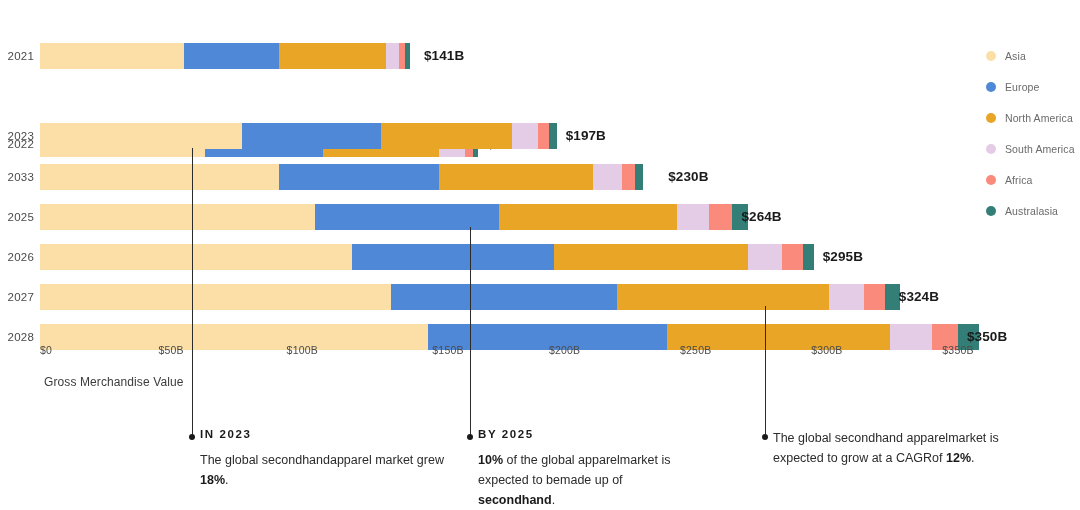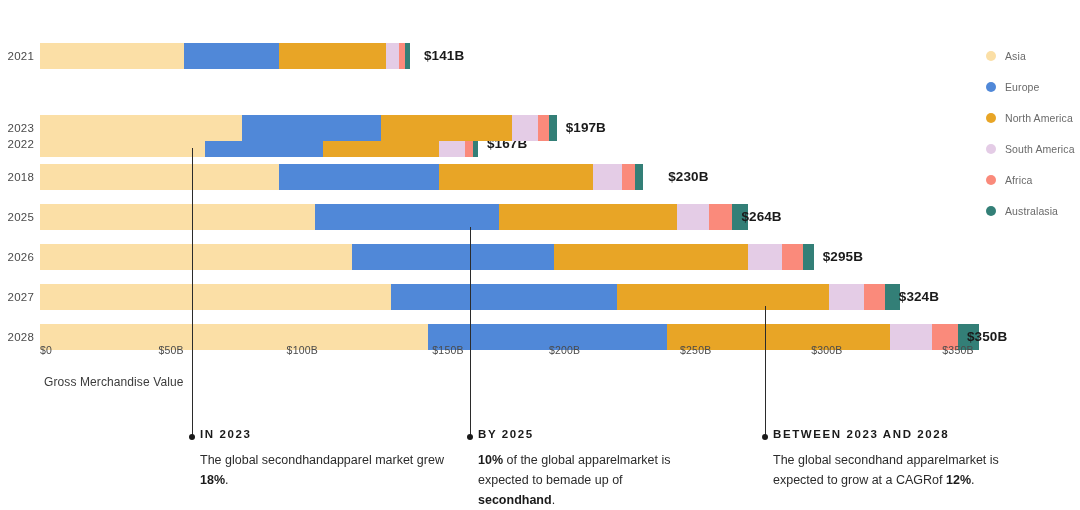--- a/index.html
+++ b/index.html
@@ -78,27 +78,27 @@
       <div class="row" style="top: 43px;">
         <div class="row-label">2021</div>
         <div class="bar"><span class="seg" title="Asia: $55B" style="width: 144.257px; background: rgb(251, 223, 166);"></span><span class="seg" title="Europe: $36B" style="width: 94.4229px; background: rgb(80, 136, 216);"></span><span class="seg" title="North America: $41B" style="width: 107.537px; background: rgb(232, 165, 38);"></span><span class="seg" title="South America: $5B" style="width: 13.1143px; background: rgb(228, 204, 230);"></span><span class="seg" title="Africa: $2B" style="width: 5.24571px; background: rgb(250, 138, 123);"></span><span class="seg" title="Australasia: $2B" style="width: 5.24571px; background: rgb(51, 127, 119);"></span></div>
         <div class="bar-total" style="left: 415px;">$141B</div>
       </div>
       <div class="row" style="top: 83px; margin-top: 48px;">
         <div class="row-label">2022</div>
         <div class="bar"><span class="seg" title="Asia: $63B" style="width: 165.24px; background: rgb(251, 223, 166);"></span><span class="seg" title="Europe: $45B" style="width: 118.029px; background: rgb(80, 136, 216);"></span><span class="seg" title="North America: $44B" style="width: 115.406px; background: rgb(232, 165, 38);"></span><span class="seg" title="South America: $10B" style="width: 26.2286px; background: rgb(228, 204, 230);"></span><span class="seg" title="Africa: $3B" style="width: 7.86857px; background: rgb(250, 138, 123);"></span><span class="seg" title="Australasia: $2B" style="width: 5.24571px; background: rgb(51, 127, 119);"></span></div>
         <div class="bar-total" style="left: 478.017px;">$167B</div>
       </div>
-      <div class="row" style="top: 115px;">
+      <div class="row" style="top: 123px;">
         <div class="row-label">2023</div>
         <div class="bar"><span class="seg" title="Asia: $77B" style="width: 201.96px; background: rgb(251, 223, 166);"></span><span class="seg" title="Europe: $53B" style="width: 139.011px; background: rgb(80, 136, 216);"></span><span class="seg" title="North America: $50B" style="width: 131.143px; background: rgb(232, 165, 38);"></span><span class="seg" title="South America: $10B" style="width: 26.2286px; background: rgb(228, 204, 230);"></span><span class="seg" title="Africa: $4B" style="width: 10.4914px; background: rgb(250, 138, 123);"></span><span class="seg" title="Australasia: $3B" style="width: 7.86857px; background: rgb(51, 127, 119);"></span></div>
         <div class="bar-total" style="left: 556.703px;">$197B</div>
       </div>
       <div class="row" style="top: 164px;">
-        <div class="row-label">2018</div>
+        <div class="row-label">2033</div>
         <div class="bar"><span class="seg" title="Asia: $91B" style="width: 238.68px; background: rgb(251, 223, 166);"></span><span class="seg" title="Europe: $61B" style="width: 159.994px; background: rgb(80, 136, 216);"></span><span class="seg" title="North America: $59B" style="width: 154.749px; background: rgb(232, 165, 38);"></span><span class="seg" title="South America: $11B" style="width: 28.8514px; background: rgb(228, 204, 230);"></span><span class="seg" title="Africa: $5B" style="width: 13.1143px; background: rgb(250, 138, 123);"></span><span class="seg" title="Australasia: $3B" style="width: 7.86857px; background: rgb(51, 127, 119);"></span></div>
         <div class="bar-total" style="left: 643.257px; padding-left: 25px;">$230B</div>
       </div>
       <div class="row" style="top: 204px;">
         <div class="row-label">2025</div>
         <div class="bar"><span class="seg" title="Asia: $105B" style="width: 275.4px; background: rgb(251, 223, 166);"></span><span class="seg" title="Europe: $70B" style="width: 183.6px; background: rgb(80, 136, 216);"></span><span class="seg" title="North America: $68B" style="width: 178.354px; background: rgb(232, 165, 38);"></span><span class="seg" title="South America: $12B" style="width: 31.4743px; background: rgb(228, 204, 230);"></span><span class="seg" title="Africa: $9B" style="width: 23.6057px; background: rgb(250, 138, 123);"></span><span class="seg" title="Australasia: $6B" style="width: 15.7371px; background: rgb(51, 127, 119);"></span></div>
         <div class="bar-total" style="left: 732.434px;">$264B</div>
       </div>
       <div class="row" style="top: 244px;">
         <div class="row-label">2026</div>
@@ -142,21 +142,20 @@
   <div id="callouts">
       <div class="callout" style="left: 200px; width: 250px;">
         <div class="callout-title">IN 2023</div>
         <p class="callout-body"><span>The global secondhand</span><span>apparel market grew </span><b>18%</b><span>.</span></p>
       </div>
       <div class="callout" style="left: 478px; width: 210px;">
         <div class="callout-title">BY 2025</div>
         <p class="callout-body"><b>10%</b><span> of the global apparel</span><span>market is expected to be</span><span>made up of </span><b>secondhand</b><span>.</span></p>
       </div>
       <div class="callout" style="left: 773px; width: 260px;">
-        <div class="callout-title">BETWEEN 2023 AND 2028</div>
         <p class="callout-body"><span>The global secondhand apparel</span><span>market is expected to grow at a CAGR</span><span>of </span><b>12%</b><span>.</span></p>
       </div>
     </div>
 
   <div class="legend" id="legend">
       <div class="legend-item">
         <span class="legend-swatch" style="background: rgb(251, 223, 166);"></span>
         <span class="legend-label">Asia</span>
       </div>
       <div class="legend-item">

